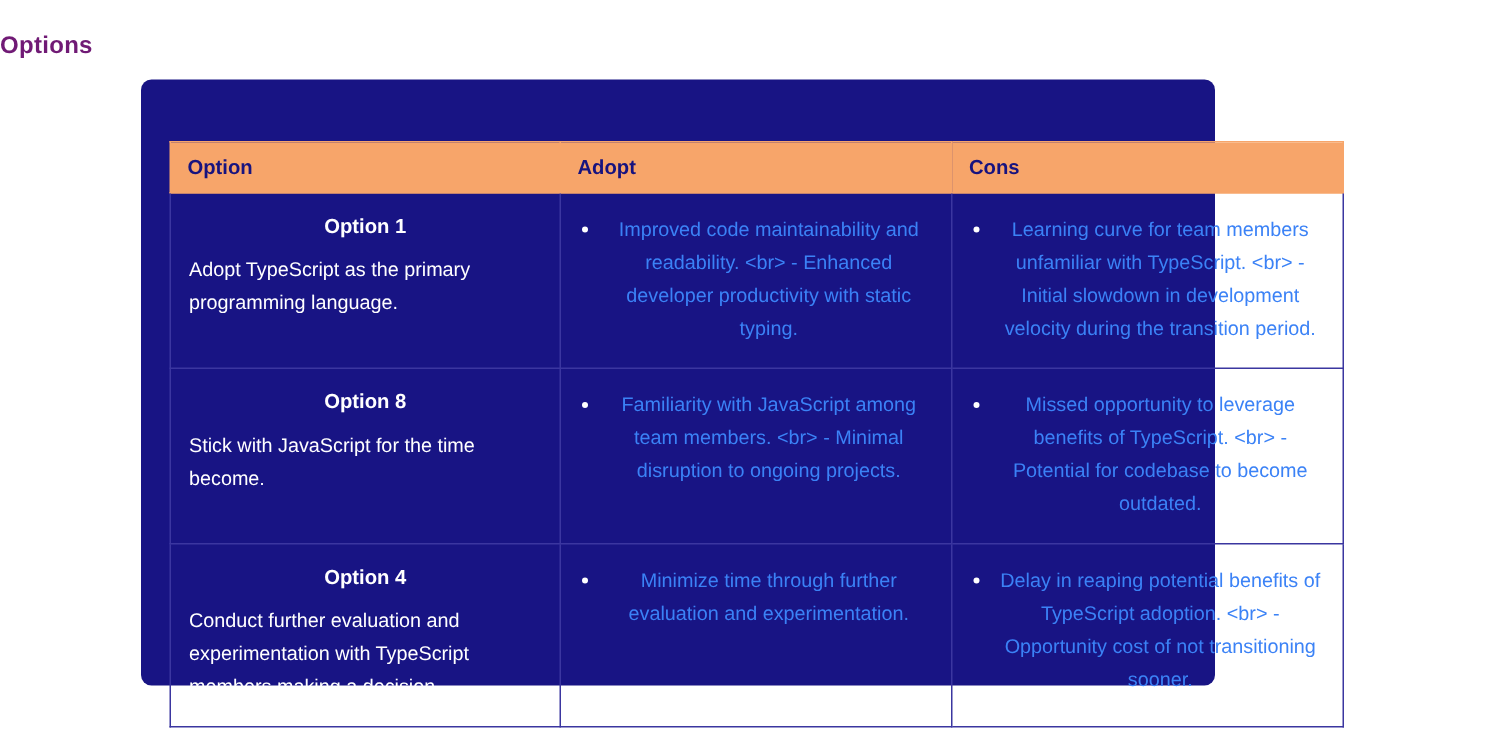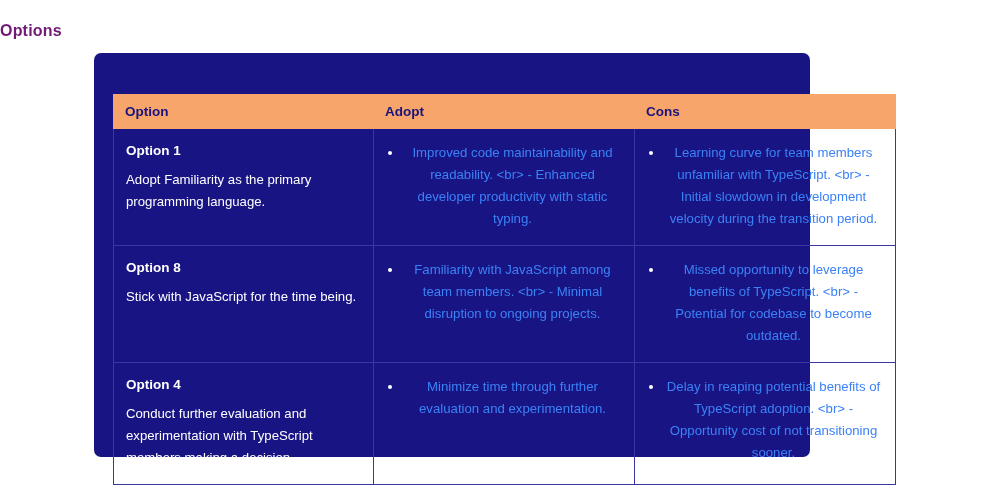--- a/index.html
+++ b/index.html
@@ -66,20 +66,21 @@
   }
   col.c1 { width: 260px; }
   col.c2 { width: 261px; }
   col.c3 { width: 261px; }
   .opt-name {
     font-weight: bold;
     font-size: 13.5px;
     color: #ffffff;
     margin: 0 0 9px 0;
     line-height: 18px;
+    text-align: center;
   }
   .opt-desc {
     margin: 0;
     color: #ffffff;
     font-size: 13.2px;
     line-height: 22px;
   }
   ul.bullets {
     margin: 0;
     padding-left: 17px;
@@ -113,37 +114,37 @@
           <tr>
             <th>Option</th>
             <th>Adopt</th>
             <th>Cons</th>
           </tr>
         </thead>
         <tbody>
           <tr>
             <td>
               <p class="opt-name">Option 1</p>
-              <p class="opt-desc">Adopt Familiarity as the primary programming language.</p>
+              <p class="opt-desc">Adopt TypeScript as the primary programming language.</p>
             </td>
             <td>
               <ul class="bullets">
                 <li>Improved code maintainability and readability. &lt;br&gt; - Enhanced developer productivity with static typing.</li>
               </ul>
             </td>
             <td>
               <ul class="bullets">
                 <li>Learning curve for team members unfamiliar with TypeScript. &lt;br&gt; - Initial slowdown in development velocity during the transition period.</li>
               </ul>
             </td>
           </tr>
           <tr>
             <td>
               <p class="opt-name">Option 8</p>
-              <p class="opt-desc">Stick with JavaScript for the time being.</p>
+              <p class="opt-desc">Stick with JavaScript for the time become.</p>
             </td>
             <td>
               <ul class="bullets">
                 <li>Familiarity with JavaScript among team members. &lt;br&gt; - Minimal disruption to ongoing projects.</li>
               </ul>
             </td>
             <td>
               <ul class="bullets">
                 <li>Missed opportunity to leverage benefits of TypeScript. &lt;br&gt; - Potential for codebase to become outdated.</li>
               </ul>

